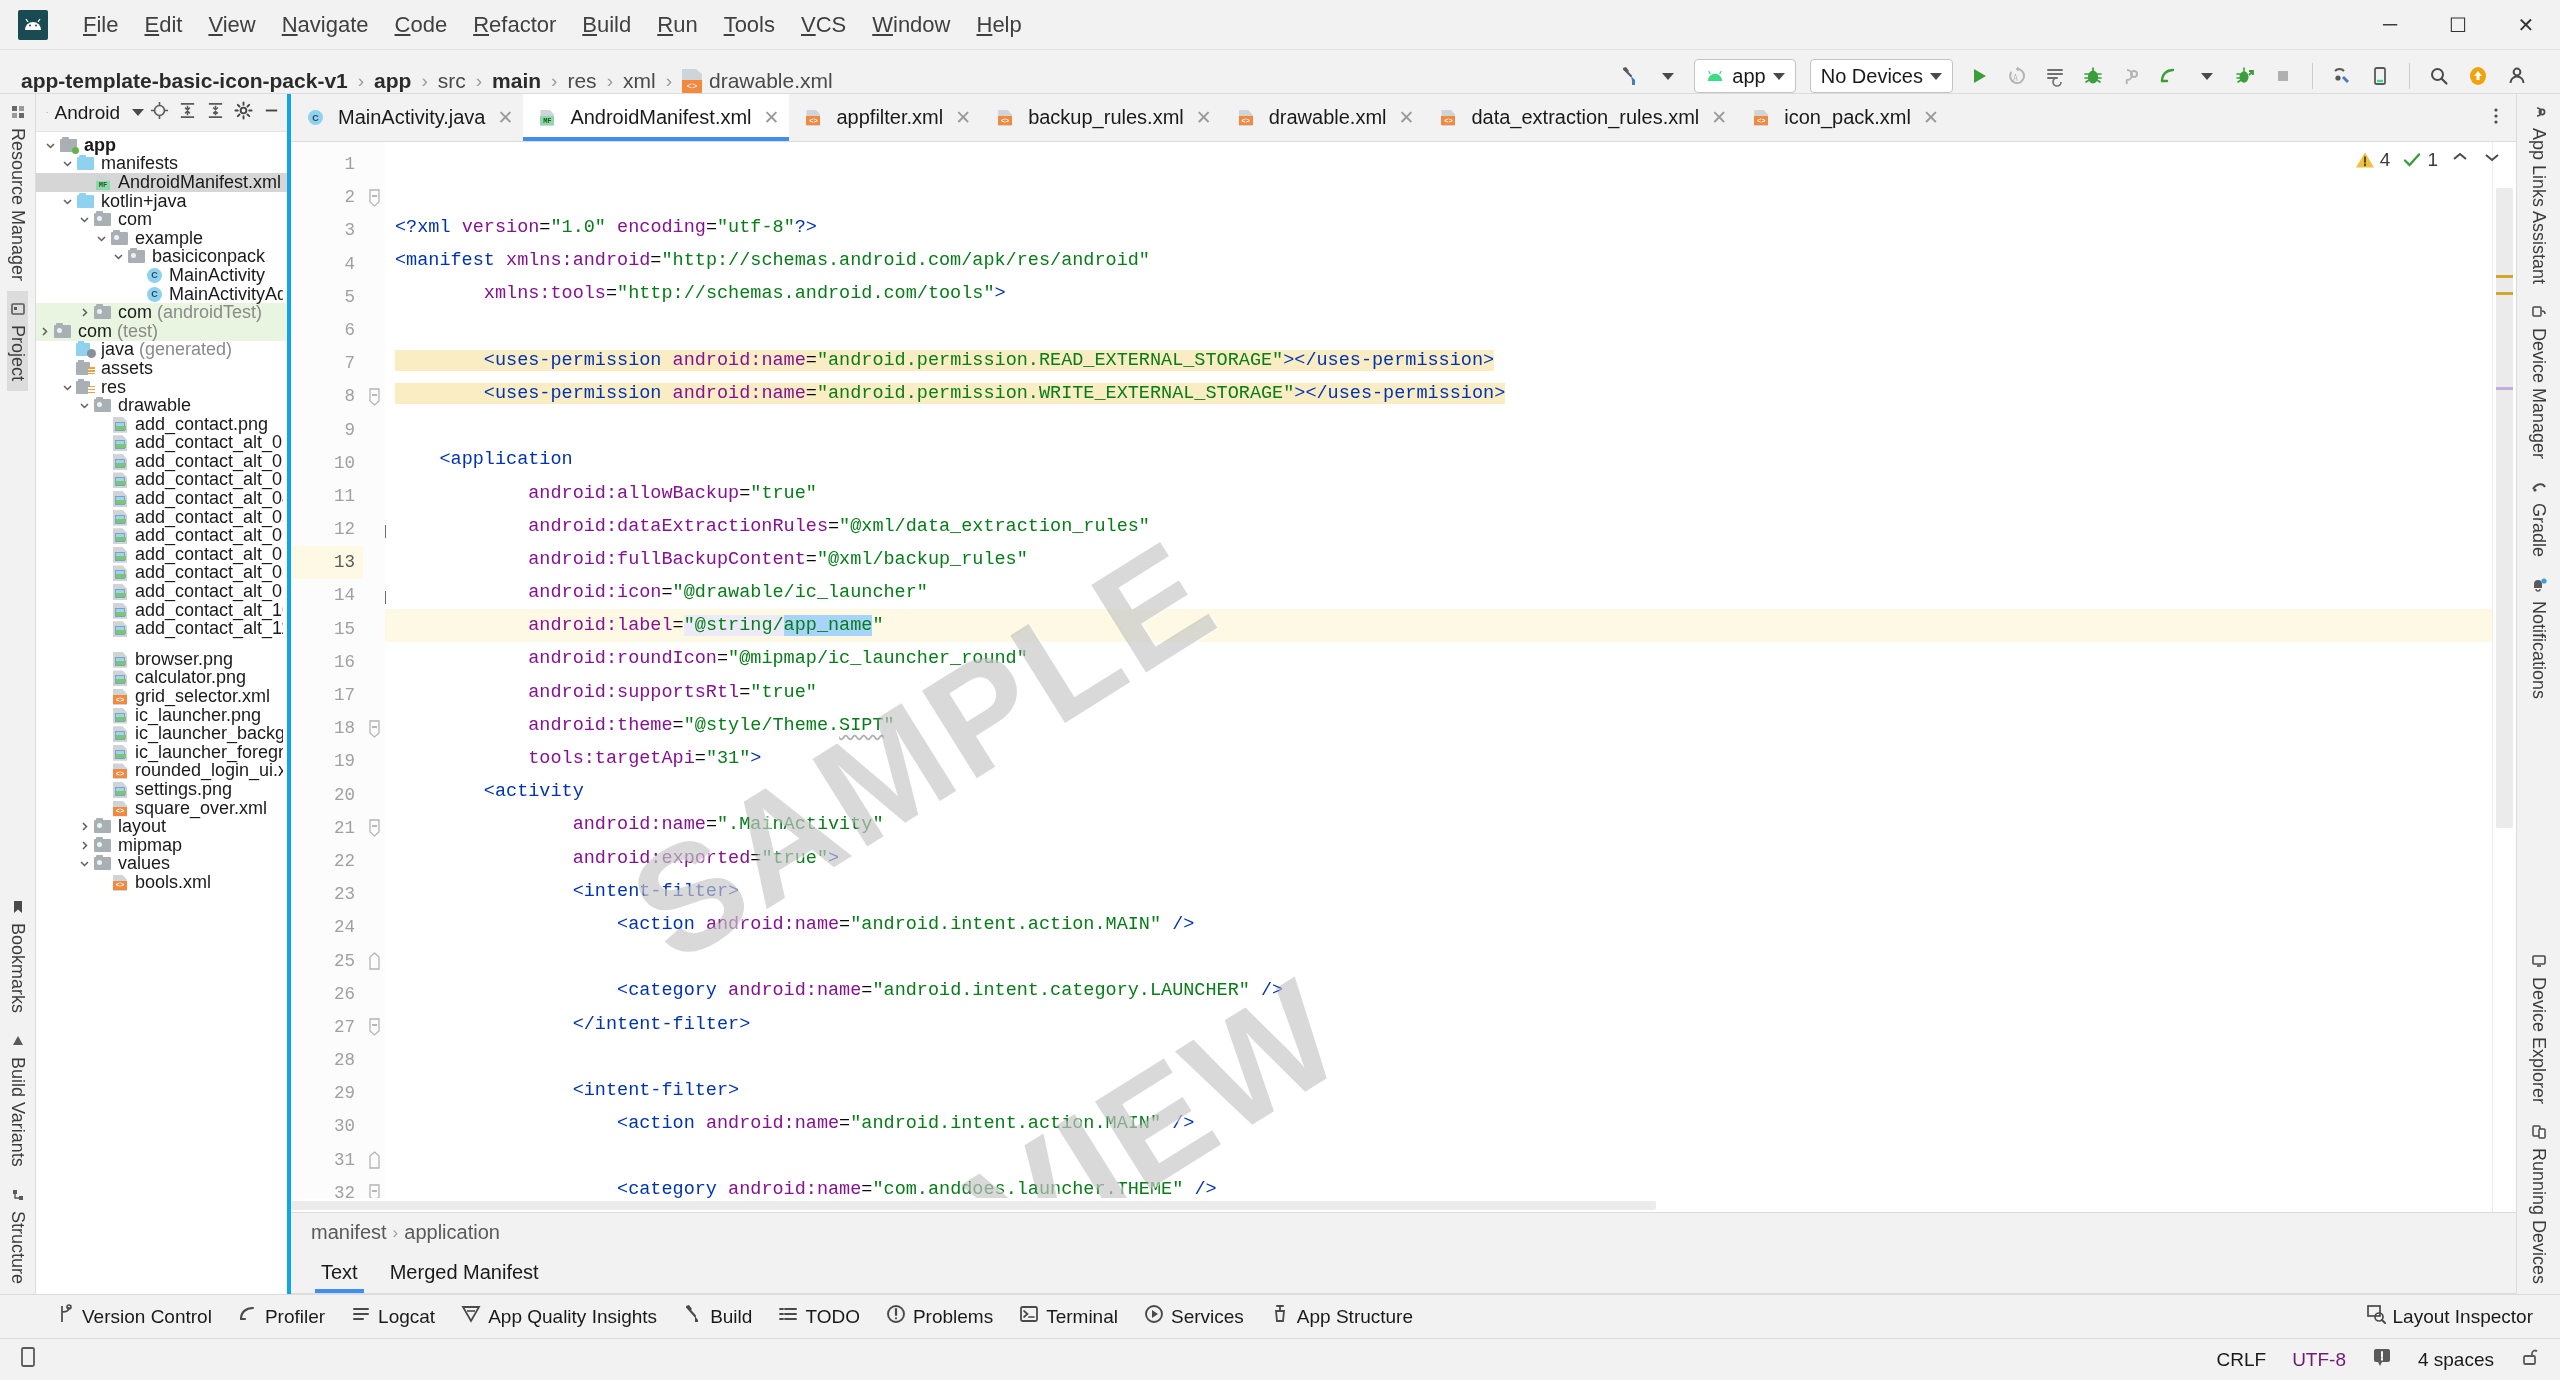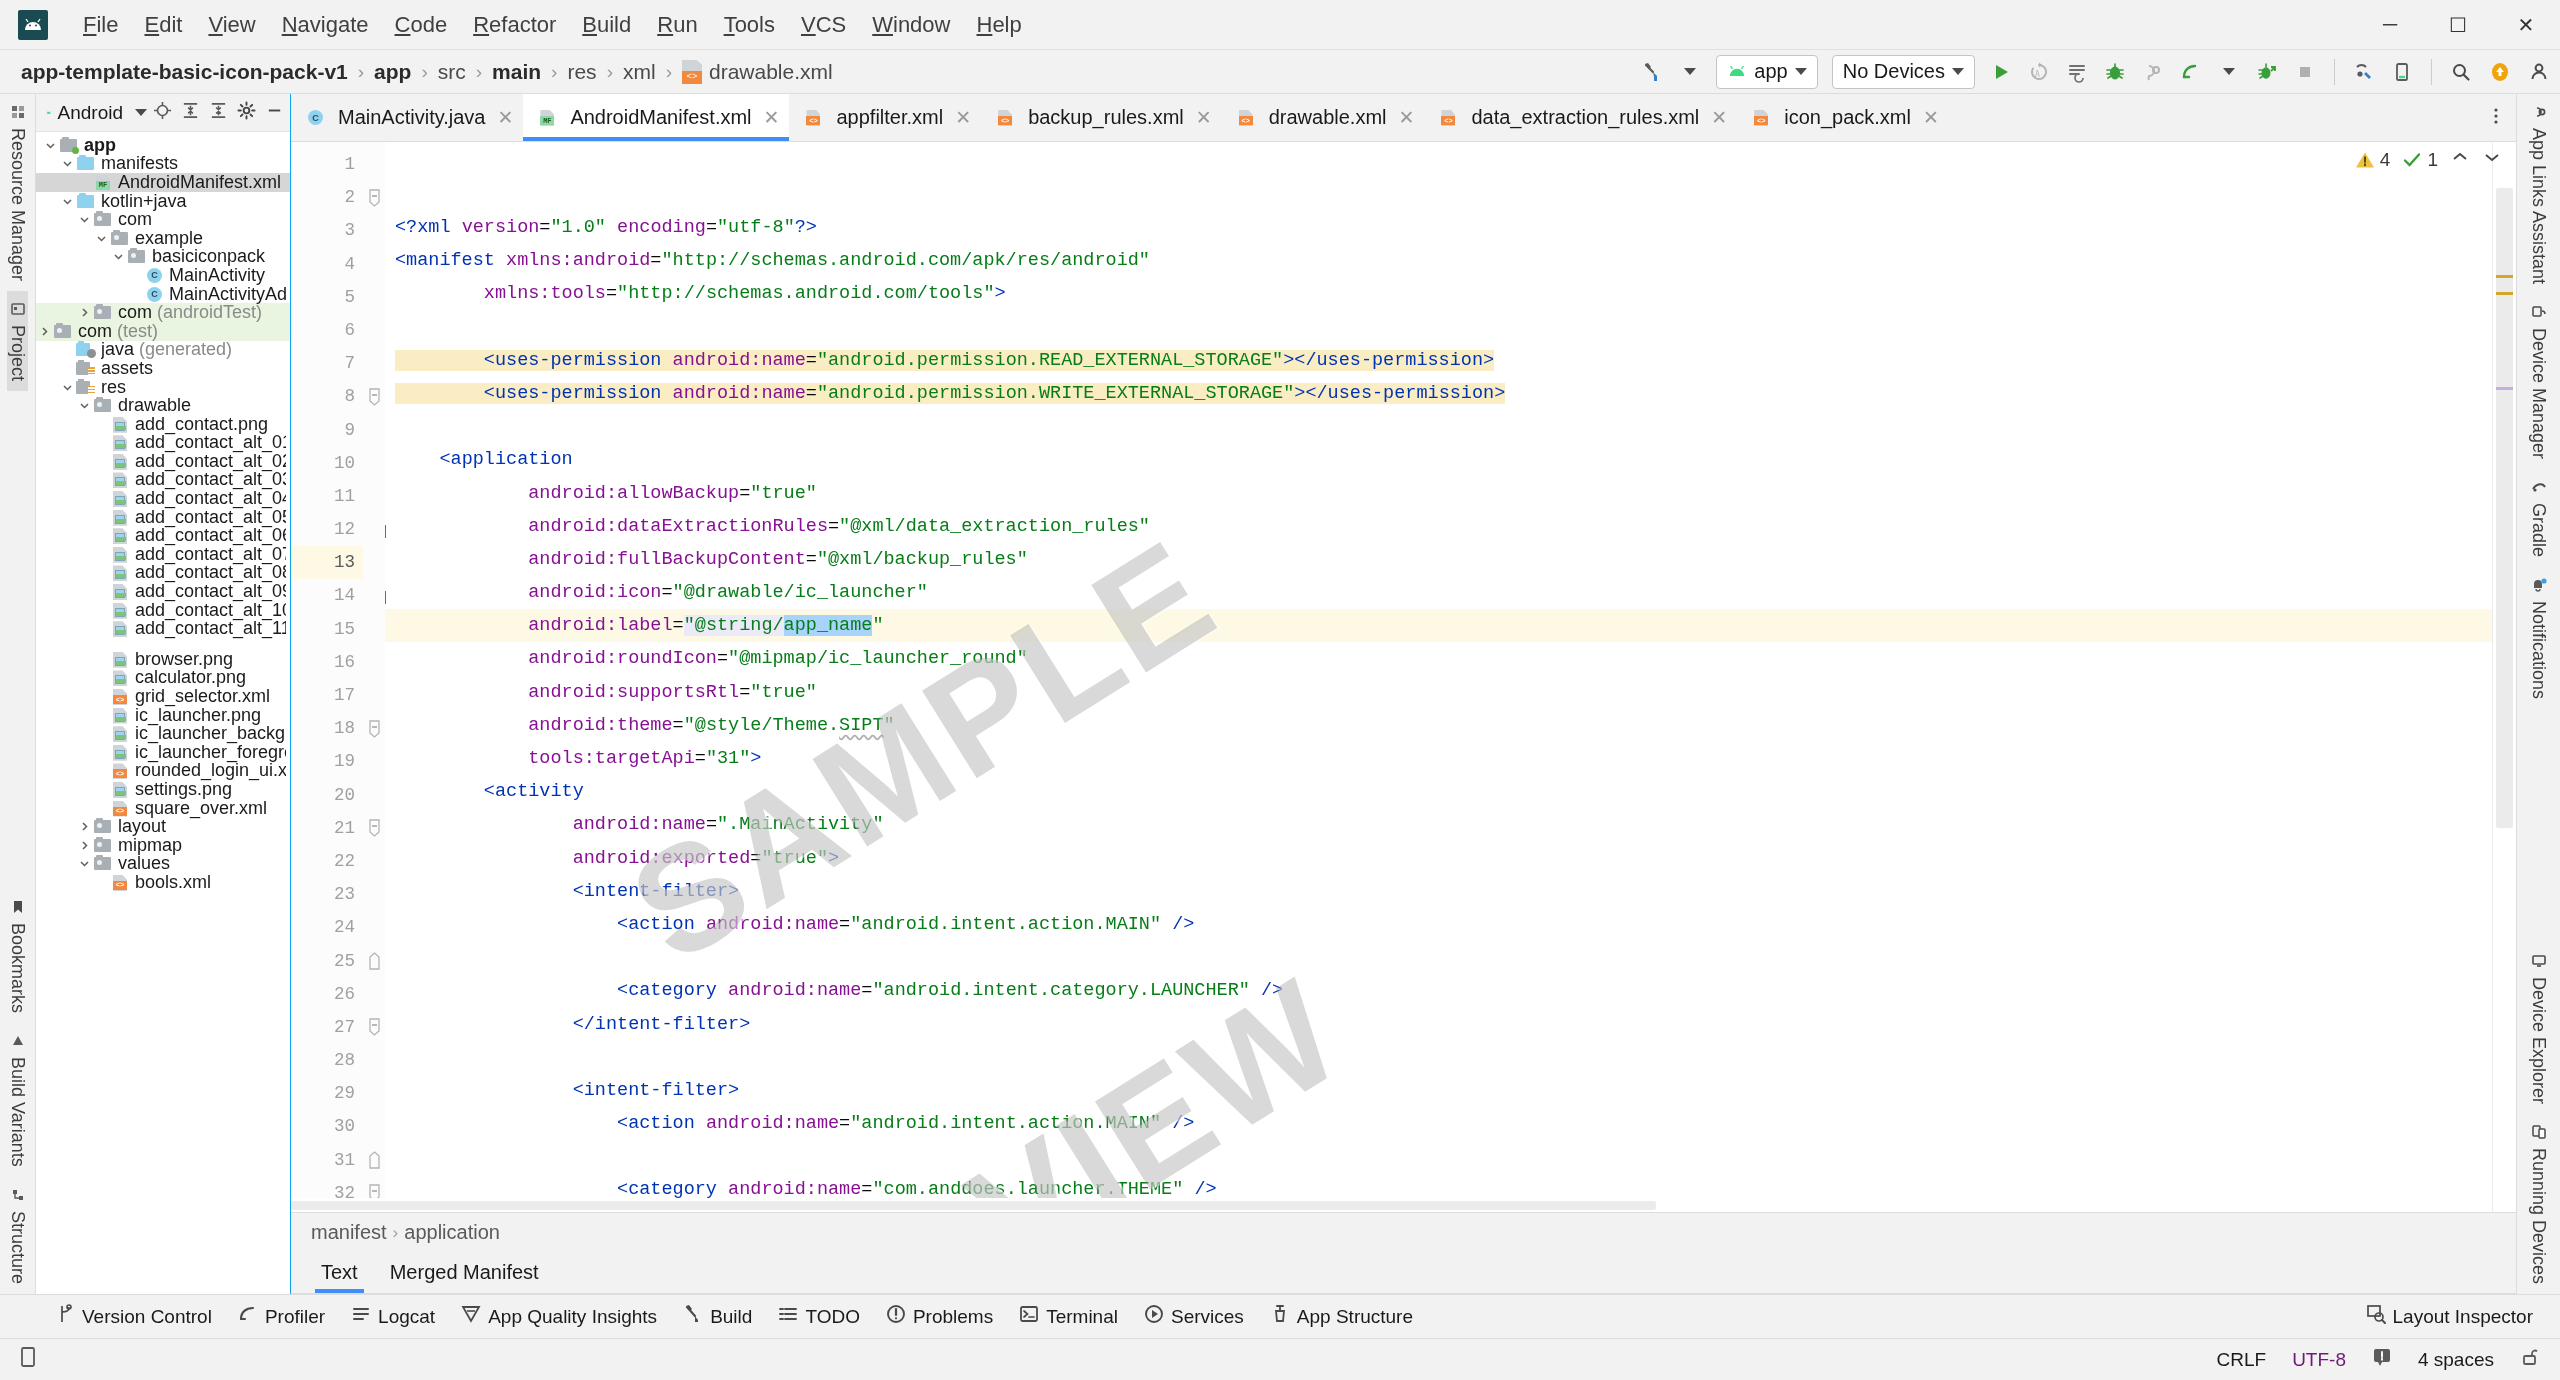--- a/index.html
+++ b/index.html
@@ -41,22 +41,22 @@
   .winctl div {
     width: 68px; height: 100%;
     display: flex; align-items: center; justify-content: center;
     font-size: 20px; color: #333;
   }
 
   
   .navbar {
     height: 44px; flex: 0 0 44px;
     background: #f2f2f2;
-    display: flex; align-items: center;
-    padding: 0 4px 0 18px;
+    display: flex; align-items: flex-end;
+    padding: 0 26px 0 18px;
     border-bottom: 1px solid #dcdcdc;
   }
   .crumbs { display: flex; align-items: center; font-size: 21px; color: #2b2b2b; }
   .crumb { padding: 0 3px; white-space: nowrap; }
   .crumb.bold { font-weight: bold; }
   .crumb.dim { color: #4a4a4a; }
   .crsep { color: #9a9a9a; font-size: 19px; padding: 0 7px; }
   .xmlicon {
     width: 20px; height: 24px; margin-right: 7px; position: relative; display:inline-block;
     vertical-align: -5px;
@@ -102,21 +102,21 @@
     padding: 10px 0; display:flex; align-items:center; gap:8px;
     cursor: default;
   }
   .vlabel.sel { background:#dcdcdc; }
   .vlabel .vi { writing-mode: horizontal-tb; display:flex; }
   .rail .spacer { flex: 1 1 auto; }
 
   
   .project {
     width: 255px; flex: 0 0 255px; background: #ffffff;
-    display:flex; flex-direction:column; border-right:1px solid #0ea5e9;
+    display:flex; flex-direction:column; border-right:4px solid #0ea5e9;
     min-height: 0;
   }
   .pjhead {
     height: 38px; flex:0 0 38px; background:#f2f2f2;
     display:flex; align-items:center; padding:0 6px 0 10px;
     border-bottom:1px solid #e2e2e2; gap: 6px;
   }
   .pjtitle { font-size:19px; color:#1a1a1a; white-space:nowrap; }
   .pjhead .icons { margin-left:auto; display:flex; align-items:center; gap:9px; }
   .tree { flex:1 1 auto; overflow:hidden; padding-top: 4px; position: relative; }

